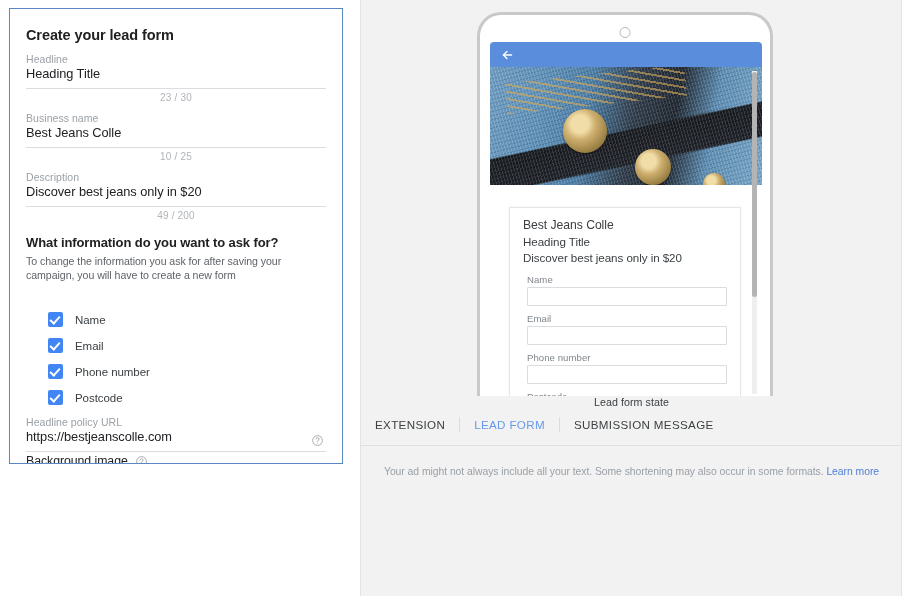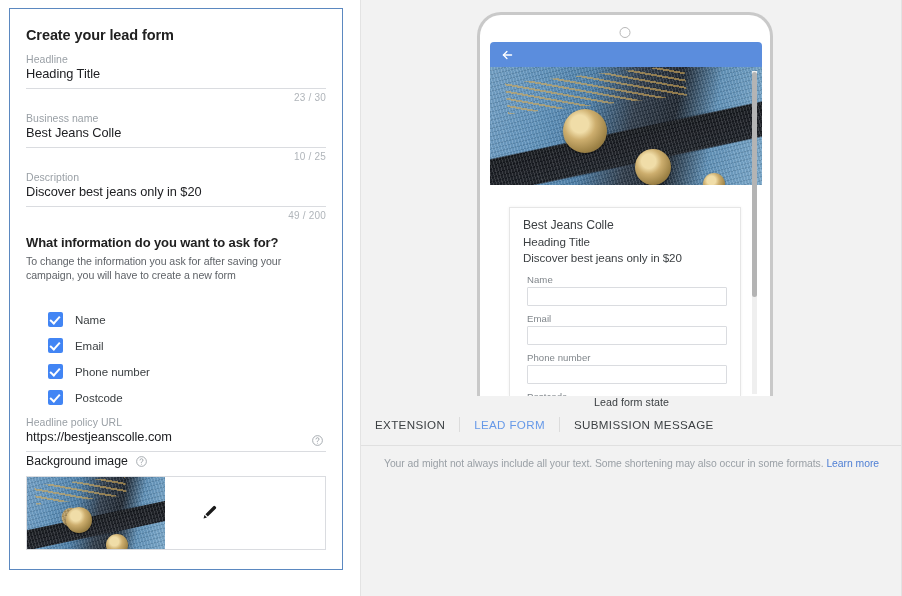--- a/index.html
+++ b/index.html
@@ -16,21 +16,21 @@
     width: 360px;
     height: 596px;
     background: #ffffff;
     position: relative;
     flex: 0 0 360px;
     box-sizing: border-box;
   }
   .form-card {
     position: absolute;
     left: 9px; top: 8px;
-    width: 334px; height: 562px;
+    width: 334px; height: 456px;
     border: 1px solid #5b88c0;
     background: #fff;
     box-sizing: border-box;
     padding: 14px 16px 0 16px;
     overflow: hidden;
   }
   .card-title {
     font-size: 14.5px;
     color: #212121;
     font-weight: 700;
@@ -46,21 +46,21 @@
   }
   .field-value {
     font-size: 12.8px;
     color: #202124;
     padding-bottom: 5px;
     border-bottom: 1px solid #dadce0;
     min-height: 17px;
     letter-spacing: -0.05px;
   }
   .counter {
-    text-align: right;
+    text-align: center;
     font-size: 10px;
     color: #b0b5ba;
     padding-top: 3px;
     padding-bottom: 9px;
     letter-spacing: 0.2px;
   }
   .section-q {
     font-size: 13px;
     font-weight: 700;
     color: #212121;
@@ -275,21 +275,21 @@
     color: #3c4043;
     letter-spacing: .35px;
     padding: 0 14px;
   }
   .tab.active { color: #6699e8; }
   .tab-div { width:1px; height:15px; background:#dcdcdc; }
   .footer-note {
     position:absolute;
     left: 0; right: 0; top: 445px;
     border-top: 1px solid #e0e0e0;
-    padding-top: 12px;
+    padding-top: 20px;
     text-align:center;
     font-size: 10.4px;
     color: #9aa0a6;
     letter-spacing: -.05px;
   }
   .footer-note a { color:#4f7fd4; text-decoration:none; }
   .right-rule {
     position:absolute;
     right: 0; top:0; bottom:0;
     width:1px; background:#e3e3e3;

